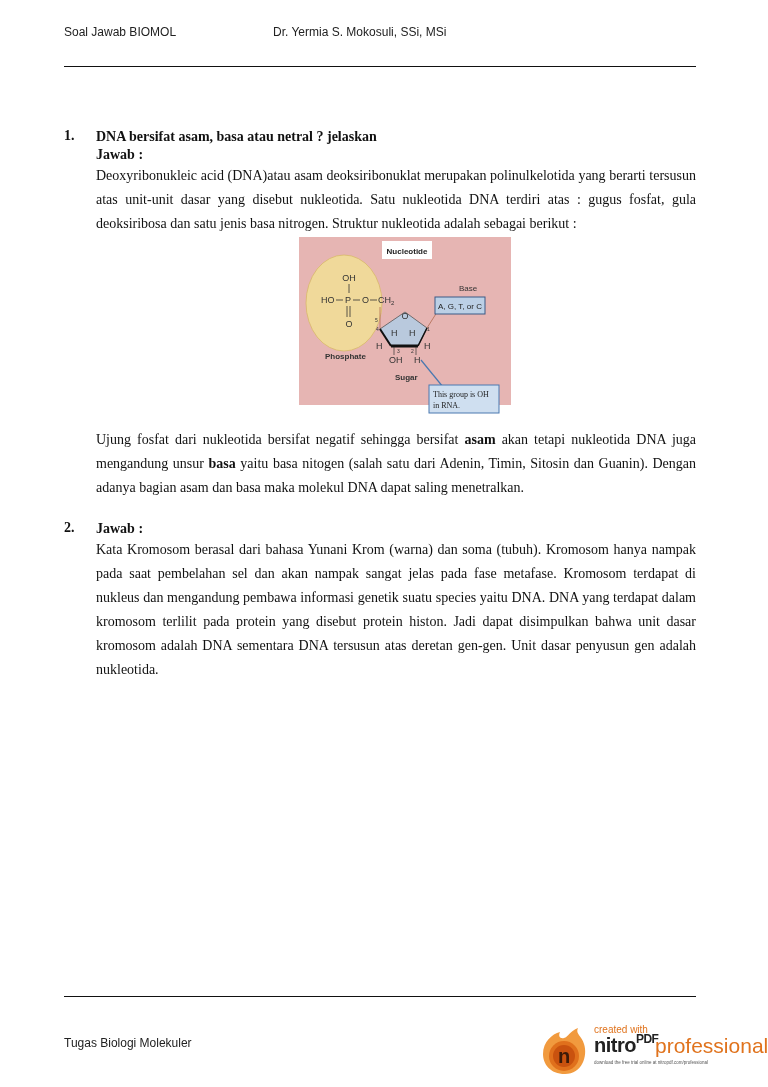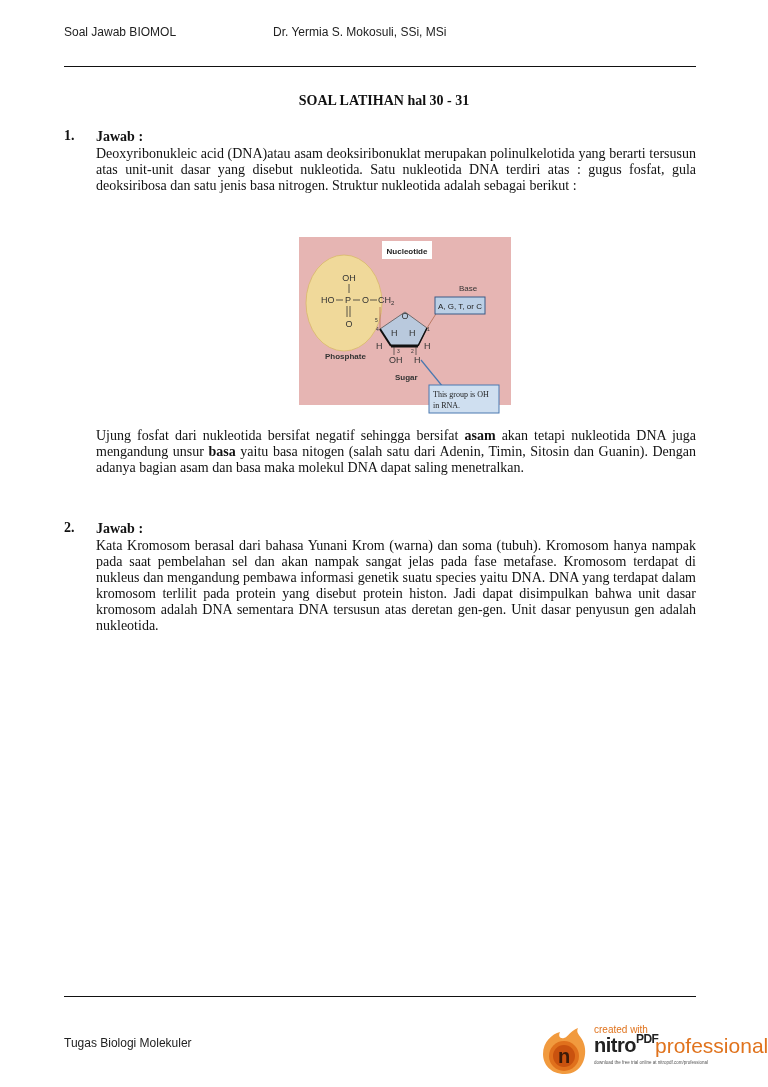--- a/index.html
+++ b/index.html
@@ -9,21 +9,21 @@
          font-family: "Liberation Sans", sans-serif; font-size: 12px; color: #222; }
   .hdr .left { position: absolute; left: 0; top: 7px; }
   .hdr .mid { position: absolute; left: 209px; top: 7px; }
   .hdr-rule { position: absolute; left: 64px; top: 66px; width: 632px; height: 0; border-top: 1.3px solid #111; }
   .title { position: absolute; top: 93px; left: 0; width: 768px; text-align: center;
            font-family: "Liberation Serif", serif; font-weight: bold; font-size: 14px; }
   .q { position: absolute; left: 64px; width: 632px; font-family: "Liberation Serif", serif; font-size: 14px; }
   .q .num { position: absolute; left: 0; top: 0; font-weight: bold; }
   .q .qtext { margin-left: 32px; font-weight: bold; line-height: 18px; }
   .q .jawab { margin-left: 32px; font-weight: bold; line-height: 18px; }
-  .q .body { margin-left: 32px; line-height: 16px; text-align: justify; }
+  .q .body { margin-left: 32px; line-height: 24px; text-align: justify; }
   .fig { position: absolute; left: 299px; top: 237px; width: 212px; height: 186px; }
   .ftr-rule { position: absolute; left: 64px; top: 996px; width: 632px; height: 0; border-top: 1.3px solid #111; }
   .ftr { position: absolute; left: 64px; top: 1008px; font-family: "Liberation Sans", sans-serif; font-size: 12px; color: #222; margin-top: 28px; }
   .nitro { position: absolute; left: 540px; top: 1022px; width: 225px; height: 56px; }
   .nitro .logo { position: absolute; left: 0; top: 4px; width: 50px; height: 50px; }
   .nitro .created { position: absolute; left: 54px; top: 2px; font-family: "Liberation Sans", sans-serif; font-size: 10px; color: #e0731d; }
   .nitro .brand { position: absolute; left: 54px; top: 12px; font-family: "Liberation Sans", sans-serif; font-size: 20px; font-weight: bold; color: #222; letter-spacing: -0.5px; }
   .nitro .pdf { font-size: 12px; vertical-align: top; position: relative; top: -2px; }
   .nitro .pro { position: absolute; left: 115px; top: 12px; font-family: "Liberation Sans", sans-serif; font-size: 21px; color: #e0731d; }
   .nitro .dl { position: absolute; left: 54px; top: 38px; font-family: "Liberation Sans", sans-serif; font-size: 4.5px; color: #555; white-space: nowrap; }
@@ -32,24 +32,24 @@
 <body>
 
 <div class="page">
 
   <div class="hdr">
     <span class="left">Soal Jawab BIOMOL</span>
     <span class="mid">Dr. Yermia S. Mokosuli, SSi, MSi</span>
   </div>
   <div class="hdr-rule"></div>
 
-  <div class="title">SOAL LATIHAN hal 30 - 31</div>
 
   <div class="q" style="top:128px;">
     <span class="num">1.</span>
+    <div class="qtext">DNA bersifat asam, basa atau netral ? jelaskan</div>
     <div class="jawab">Jawab :</div>
     <div class="body">Deoxyribonukleic acid (DNA)atau asam deoksiribonuklat merupakan polinulkelotida yang berarti tersusun atas unit-unit dasar yang disebut nukleotida. Satu nukleotida DNA terdiri atas : gugus fosfat, gula deoksiribosa dan satu jenis basa nitrogen. Struktur nukleotida adalah sebagai berikut :</div>
   </div>
 
   <div class="fig">
     <svg width="212" height="186" viewBox="0 0 212 186" xmlns="http://www.w3.org/2000/svg">
       <rect x="0" y="0" width="212" height="168" fill="#e6b5b3"></rect>
       <rect x="0" y="168" width="212" height="18" fill="#ffffff"></rect>
 
       <rect x="83" y="4" width="50" height="18" fill="#ffffff"></rect>

